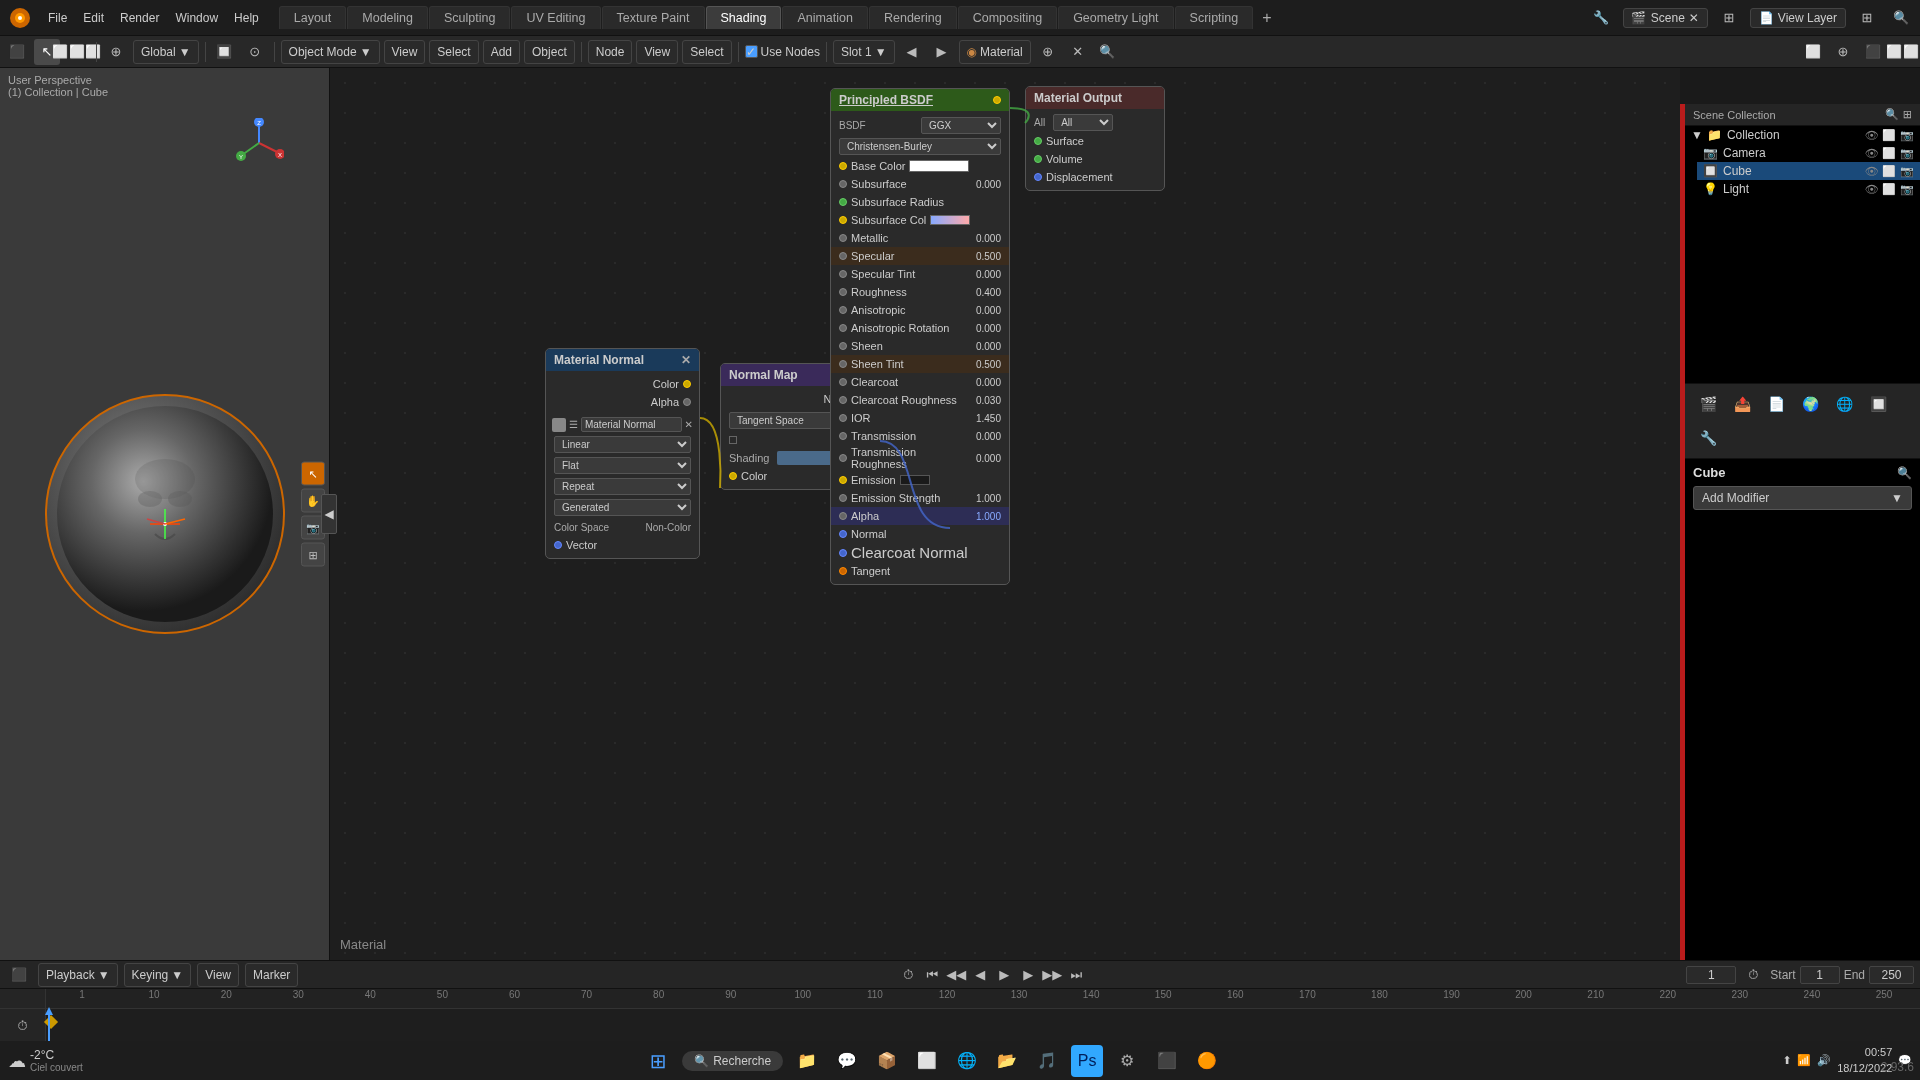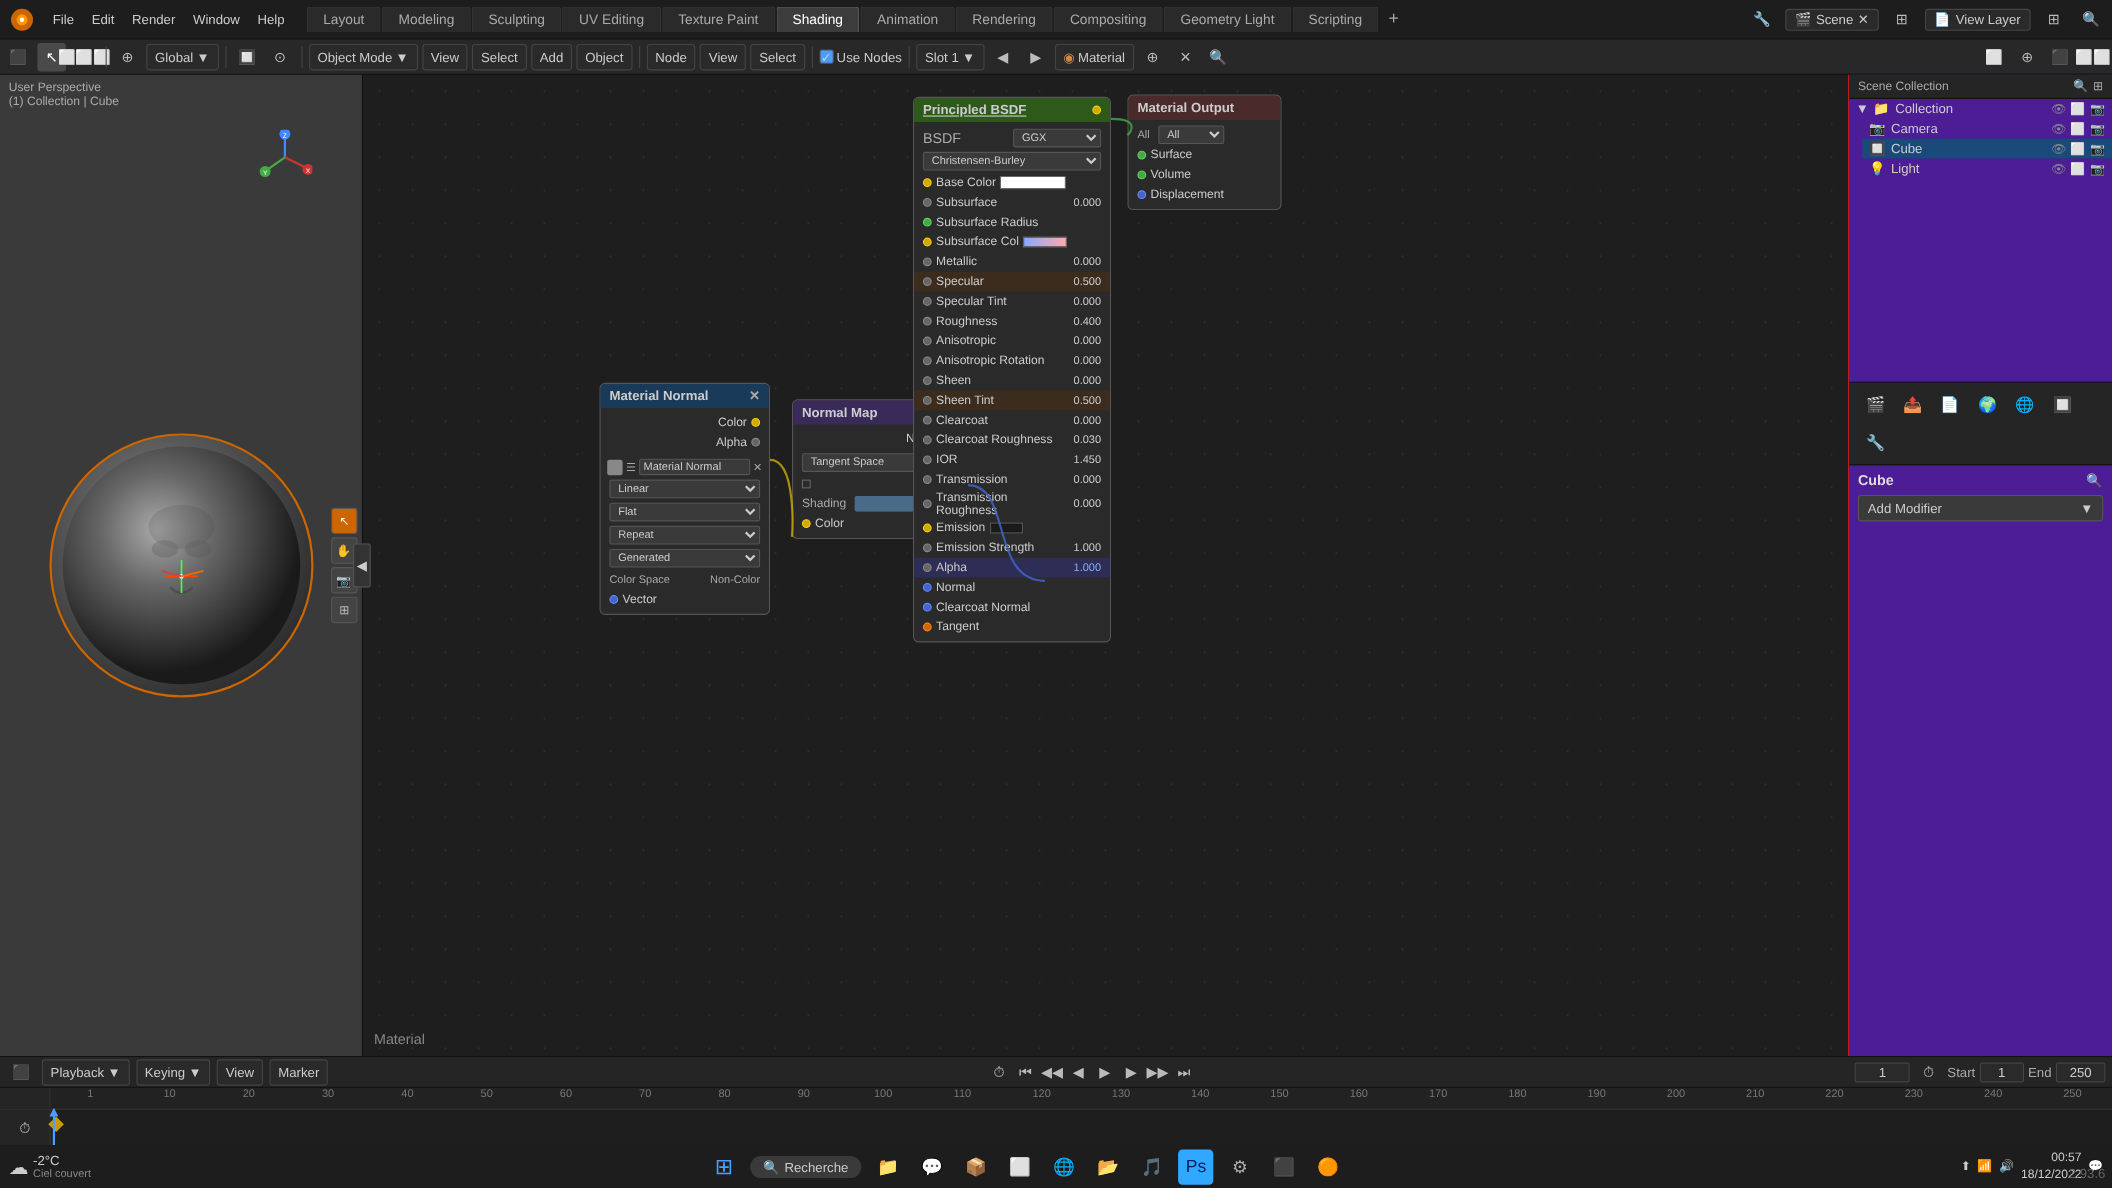--- a/index.html
+++ b/index.html
@@ -52,21 +52,21 @@
     .socket.gray { background: #666; border-color: #888; }
     .socket.orange { background: #cc6600; border-color: #ff8800; }
     .node-value { margin-left: auto; color: #ccc; font-size: 10px; }
     .node-select-row { padding: 2px 8px; }
     .node-select { width: 100%; background: #3a3a3a; border: 1px solid #555; color: #ccc; font-size: 10px; padding: 1px 3px; border-radius: 2px; }
     .node-color-swatch { width: 60px; height: 12px; background: #fff; border: 1px solid #666; border-radius: 1px; }
     .node-slider { flex: 1; background: #444; height: 14px; border-radius: 2px; position: relative; margin-left: 4px; }
     .node-slider-fill { height: 100%; background: #4a6a8a; border-radius: 2px; }
 
     
-    #right-sidebar { width: 240px; background: #4c1d95; border-left: 1px solid #b91c1c; display: flex; flex-direction: column; }
+    #right-sidebar { width: 240px; background: #000000; border-left: 5px solid #b91c1c; display: flex; flex-direction: column; margin-top: 36px; }
     .outliner { flex: 0 0 auto; height: 280px; border-bottom: 1px solid #111; overflow: hidden; }
     .outliner-header { background: #252525; padding: 4px 8px; font-size: 11px; color: #aaa; border-bottom: 1px solid #111; display: flex; align-items: center; justify-content: space-between; }
     .outliner-item { display: flex; align-items: center; padding: 2px 6px; cursor: pointer; gap: 4px; }
     .outliner-item.active { background: #1a4a7a; }
     .outliner-indent { margin-left: 12px; }
     .outliner-icon { font-size: 12px; width: 16px; }
     .outliner-label { font-size: 12px; flex: 1; }
     .outliner-icons-right { display: flex; gap: 4px; color: #888; font-size: 11px; }
     .properties-panel { flex: 1; overflow-y: auto; }
     .props-header { background: #252525; padding: 4px 8px; font-size: 12px; color: #ddd; border-bottom: 1px solid #111; display: flex; align-items: center; justify-content: space-between; }
@@ -374,21 +374,21 @@
     </div>
 
     <div class="node node-principled" style="left: 500px; top: 20px; width: 180px;">
       <div class="node-header">
         <span>Principled BSDF</span>
         <div class="socket yellow" style="margin-left:auto;"></div>
       </div>
       <div class="node-body">
 
         <div style="display:flex; align-items:center; justify-content:space-between; padding:2px 8px;">
-          <span style="font-size:13px; color:#aaa;">BSDF</span>
+          <span style="font-size:10px; color:#aaa;">BSDF</span>
           <select class="node-select" style="width:80px;">
             <option>GGX</option>
           </select>
         </div>
         <div class="node-select-row">
           <select class="node-select">
             <option>Christensen-Burley</option>
           </select>
         </div>
 
@@ -491,21 +491,21 @@
           <span style="font-size:11px;">Alpha</span>
           <span class="node-value" style="color:#88aaff;">1.000</span>
         </div>
 
         <div class="node-row">
           <div class="socket blue"></div>
           <span style="font-size:11px;">Normal</span>
         </div>
         <div class="node-row">
           <div class="socket blue"></div>
-          <span style="font-size:11px;">Clearcoat Normal</span>
+          <span style="font-size:15px;">Clearcoat Normal</span>
         </div>
         <div class="node-row">
           <div class="socket orange"></div>
           <span style="font-size:11px;">Tangent</span>
         </div>
       </div>
     </div>
 
     <div class="node node-output" style="left: 695px; top: 18px; width: 140px;">
       <div class="node-header">

